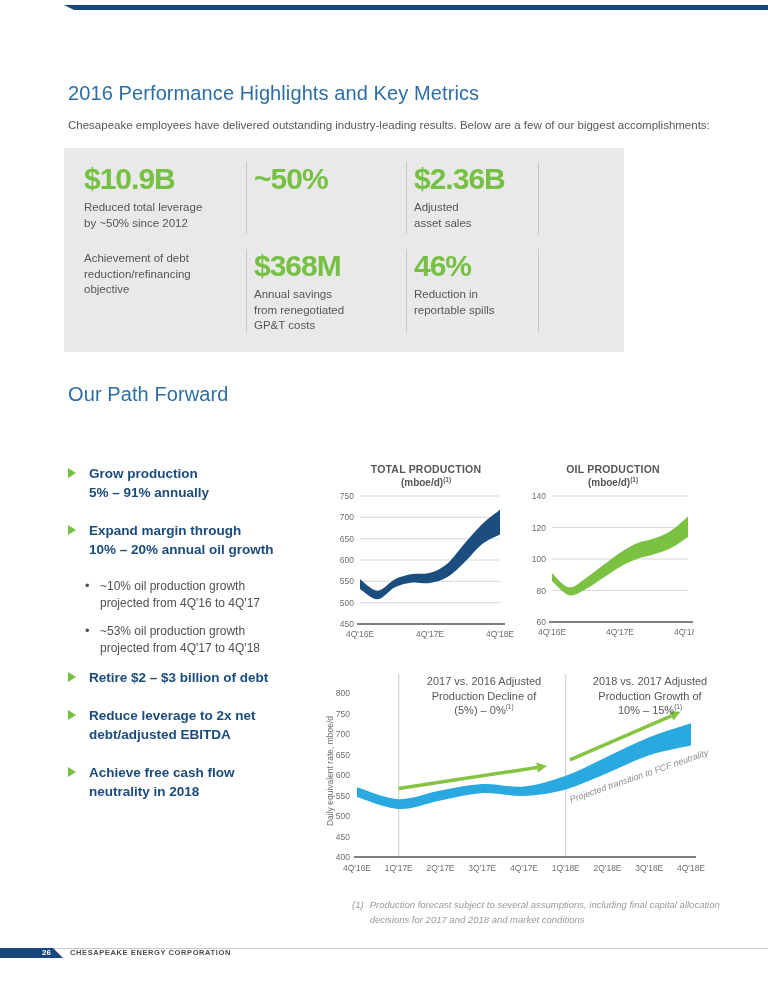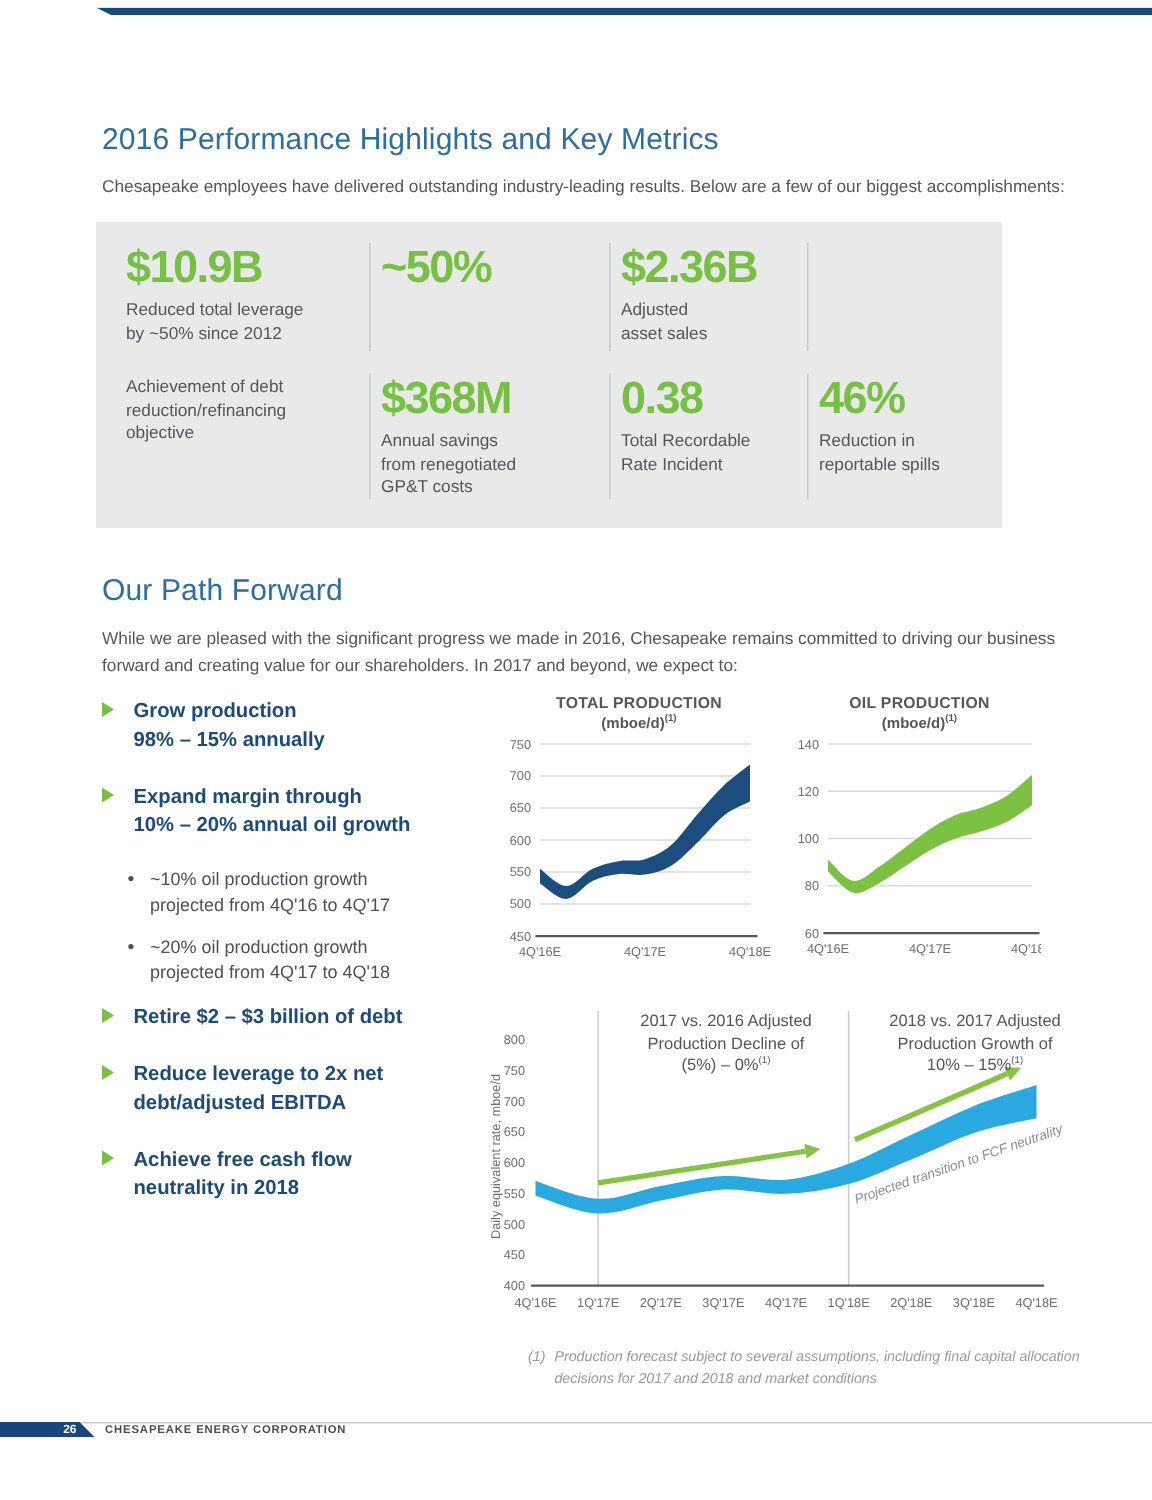--- a/index.html
+++ b/index.html
@@ -4,21 +4,21 @@
 <style>
   html,body{margin:0;padding:0;background:#fff;}
   .page{position:relative;width:768px;height:1000px;background:#fff;overflow:hidden;
         font-family:"Liberation Sans","DejaVu Sans",sans-serif;color:#55565a;}
   .topbar{position:absolute;top:5px;left:64px;right:0;height:5px;background:#17477d;
           clip-path:polygon(0 0,100% 0,100% 100%,10px 100%);}
   .section-title{position:absolute;font-size:20px;font-weight:400;color:#2d6da6;letter-spacing:.1px;}
   #main-title{left:68px;top:82px;}
   #main-intro{position:absolute;left:68px;top:119px;font-size:11.5px;color:#55565a;white-space:nowrap;}
   
-  .metrics{position:absolute;left:64px;top:148px;width:604px;height:204px;background:#e9e9e9;
+  .metrics{position:absolute;left:64px;top:148px;width:560px;height:204px;background:#e9e9e9;
            display:grid;grid-template-columns:182px 160px 132px 166px;grid-template-rows:87px auto;}
   .metric{padding:16px 8px 0 8px;box-sizing:border-box;}
   .metric.first-col{padding-left:20px;}
   .metric .value{font-size:30px;font-weight:bold;color:#76c043;letter-spacing:-1px;line-height:30px;margin-bottom:6px;}
   .metric .label{font-size:11.5px;line-height:1.35;color:#55565a;white-space:pre-line;}
   .mdivider{position:absolute;width:1px;background:#c6c7c9;}
   
   #path-title{left:68px;top:383px;}
   #path-intro{position:absolute;left:68px;top:417px;width:670px;font-size:11.5px;line-height:1.6;white-space:pre-line;}
   .bullets{position:absolute;left:68px;top:464px;width:268px;}
@@ -92,43 +92,36 @@
 reduction/refinancing
 objective</div>
       </div>
       <div class="metric">
         <div class="value">$368M</div>
         <div class="label">Annual savings
 from renegotiated
 GP&amp;T costs</div>
       </div>
       <div class="metric">
-        <div class="value">0.38</div>
-        <div class="label">Total Recordable
-Rate Incident</div>
-      </div>
-      <div class="metric">
         <div class="value">46%</div>
         <div class="label">Reduction in
 reportable spills</div>
       </div>
     </div>
 
   <div id="path-title" class="section-title">Our Path Forward</div>
-  <div id="path-intro">While we are pleased with the significant progress we made in 2016, Chesapeake remains committed to driving our business
-forward and creating value for our shareholders. In 2017 and beyond, we expect to:</div>
 
   <div class="bullets" id="bullet-list">
       <div class="bullet-main"><span class="tri"></span><span>Grow production
-98% – 15% annually</span></div>
+5% – 91% annually</span></div>
       <div class="bullet-main"><span class="tri"></span><span>Expand margin through
 10% – 20% annual oil growth</span></div>
       <div class="bullet-sub"><span class="dot">•</span><span>~10% oil production growth
 projected from 4Q'16 to 4Q'17</span></div>
-      <div class="bullet-sub"><span class="dot">•</span><span>~20% oil production growth
+      <div class="bullet-sub"><span class="dot">•</span><span>~53% oil production growth
 projected from 4Q'17 to 4Q'18</span></div>
       <div class="bullet-main"><span class="tri"></span><span>Retire $2 – $3 billion of debt</span></div>
       <div class="bullet-main"><span class="tri"></span><span>Reduce leverage to 2x net
 debt/adjusted EBITDA</span></div>
       <div class="bullet-main"><span class="tri"></span><span>Achieve free cash flow
 neutrality in 2018</span></div>
     </div>
 
   <div class="chart" style="left:338px;top:462px;width:176px;">
     <div class="ctitle">TOTAL PRODUCTION</div>

